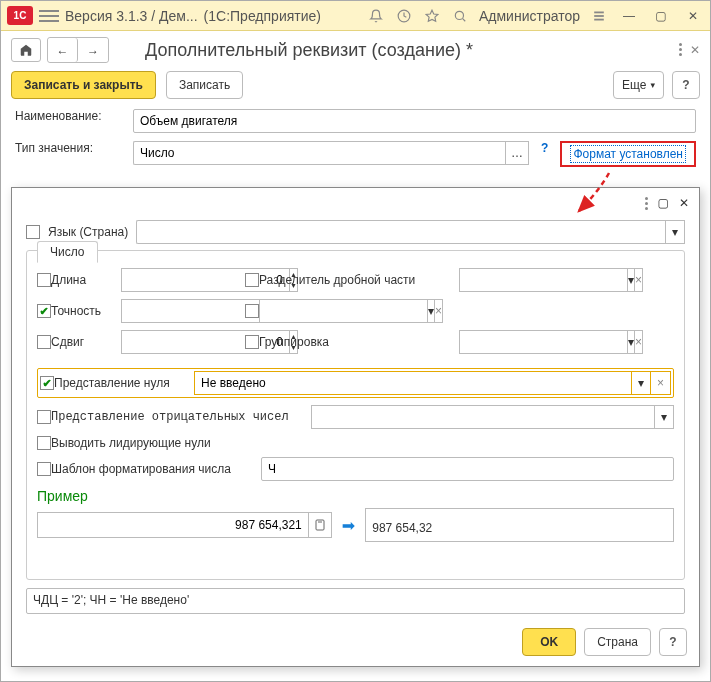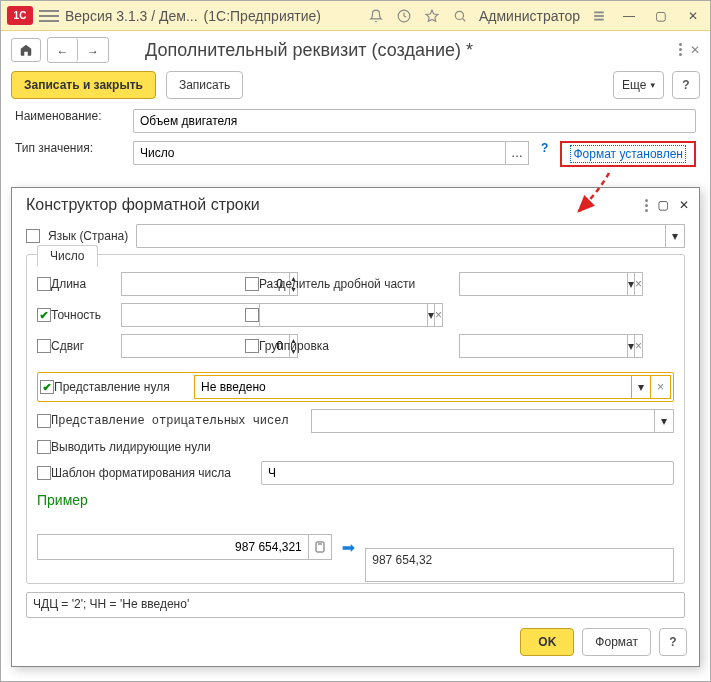--- a/index.html
+++ b/index.html
@@ -82,21 +82,21 @@
   .wide-input{flex:1;height:24px;display:flex;}
   .wide-input input{flex:1;border:1px solid #bbb;border-right:none;padding:0 6px;font-size:12px;}
   .wide-input .dd{width:20px;border:1px solid #bbb;background:#fff;display:flex;align-items:center;justify-content:center;cursor:pointer;}
   .wide-input .xbtn{width:20px;border:1px solid #bbb;border-left:none;background:#fff;display:flex;align-items:center;justify-content:center;cursor:pointer;color:#888;}
   .example-label{color:#0a8a0a;font-size:14px;margin-top:6px;}
   .example-row{display:flex;align-items:center;gap:10px;margin-top:4px;}
   .ex-input{flex:1;height:26px;display:flex;}
   .ex-input input{flex:1;border:1px solid #bbb;border-right:none;text-align:right;padding:0 6px;font-size:12px;}
   .ex-input .calc{width:24px;border:1px solid #bbb;background:#fff;display:flex;align-items:center;justify-content:center;cursor:pointer;}
   .arrow-blue{color:#1680d8;font-size:16px;}
-  .ex-out{flex:1;height:34px;border:1px solid #bbb;padding:4px 6px;margin-top:36px;}
+  .ex-out{flex:1;height:34px;border:1px solid #bbb;padding:12px 6px;}
   .result-str{height:26px;border:1px solid #bbb;border-radius:2px;padding:4px 6px;margin-top:8px;font-size:12px;}
   .dlg-footer{display:flex;justify-content:flex-end;gap:8px;padding:10px 12px;}
   .red-arrow {
     position:absolute; left:568px; top:170px; width:60px; height:44px;
     z-index:5;
   }
   svg{display:block;}
   .vdots{display:flex;flex-direction:column;gap:2px;}
   .vdots span{width:3px;height:3px;background:#888;border-radius:50%;}
 </style>
@@ -204,21 +204,20 @@
   <defs>
     <marker id="ah" markerWidth="8" markerHeight="8" refX="6" refY="3" orient="auto">
       <path d="M0,0 L7,3 L0,6 Z" fill="#d22"></path>
     </marker>
   </defs>
   <path d="M40 2 Q 30 20 10 40" stroke="#d22" stroke-width="2.5" fill="none" stroke-dasharray="5,4" marker-end="url(#ah)"></path>
 </svg>
 
 <div class="dialog">
   <div class="dlg-title-row">
-    <div class="dlg-title">Конструктор форматной строки</div>
     <div class="dlg-title-icons">
       <div class="vdots" style="cursor:pointer;">
           <span></span>
           <span></span>
           <span></span>
         </div>
       <div style="cursor:pointer;">▢</div>
       <div style="cursor:pointer;">✕</div>
     </div>
   </div>
@@ -340,16 +339,16 @@
         </div>
         <span class="arrow-blue">➡</span>
         <div class="ex-out">987 654,32</div>
       </div>
     </div>
 
     <div class="result-str">ЧДЦ = '2'; ЧН = 'Не введено'</div>
   </div>
   <div class="dlg-footer">
     <button class="btn-yellow" style="min-width:54px;">OK</button>
-    <button class="btn-plain">Формат</button>
+    <button class="btn-plain">Страна</button>
     <div class="btn-help">?</div>
   </div>
 </div>
 
 </body></html>

